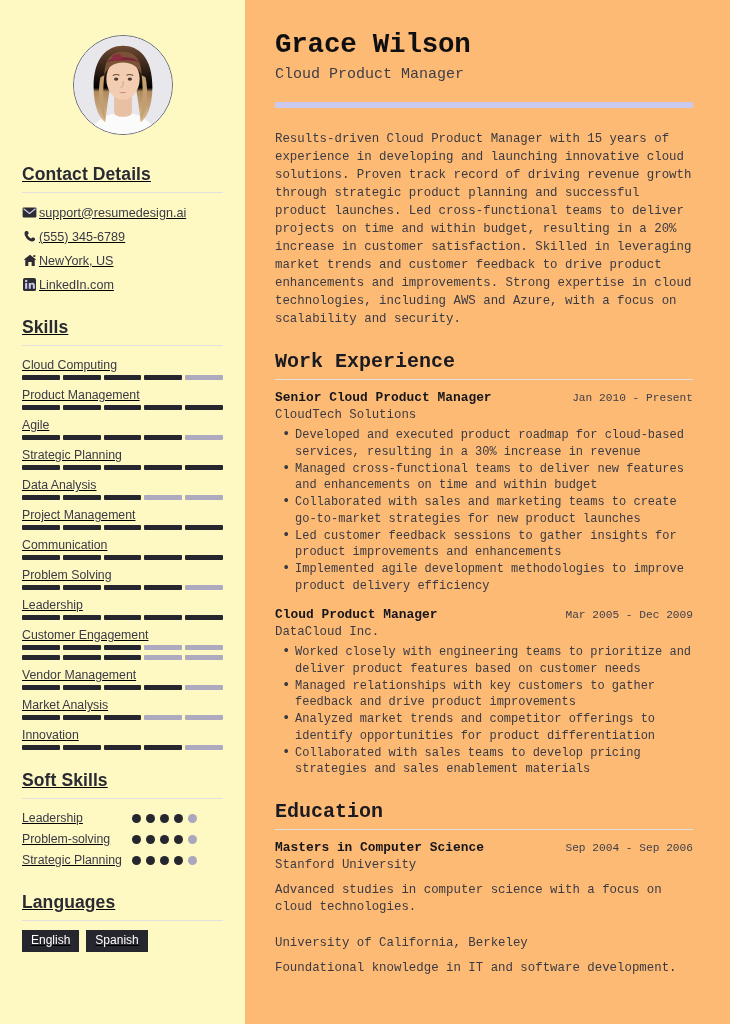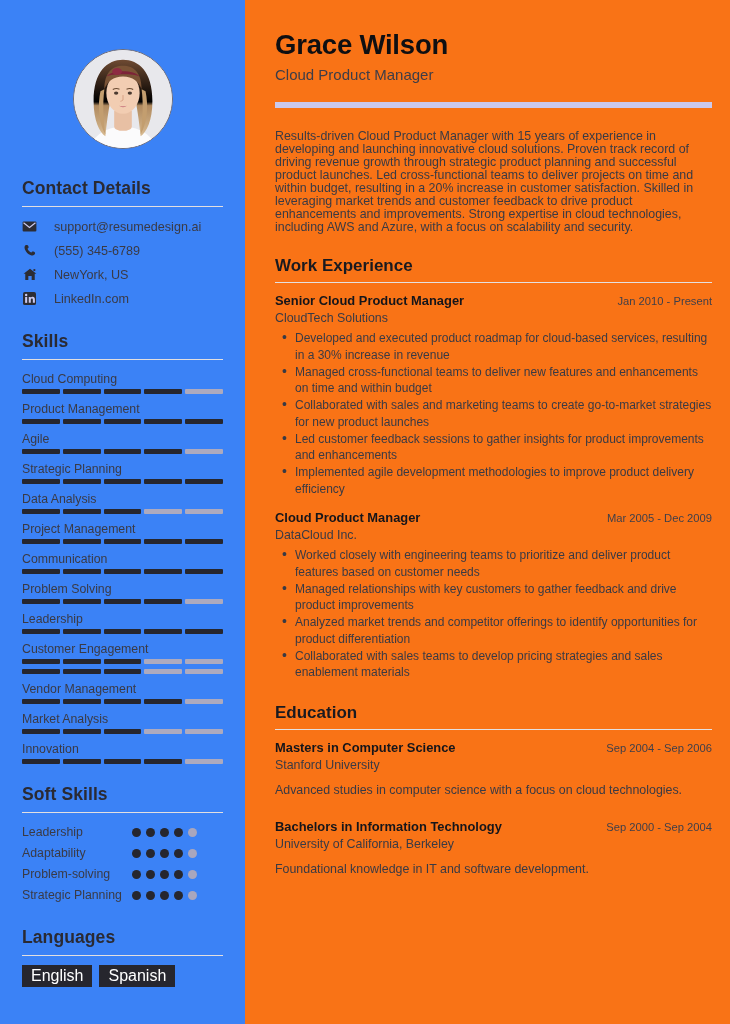--- a/index.html
+++ b/index.html
@@ -8,23 +8,24 @@
     background: #ffffff;
     font-family: "Liberation Sans", sans-serif;
     overflow: hidden;
   }
   .page { position: relative; width: 730px; height: 1024px; display: flex; background:#fff; }
 
   
   .sidebar {
     width: 245px;
     flex: 0 0 245px;
-    background: #3b82f6;
-    padding: 18px 22px;
+    background: #fef9c3;
+    padding: 4px 22px;
     position: relative;
+    text-decoration: underline;
   }
   .avatar-wrap {
     margin: 31px auto 0 auto;
     width: 100px; height: 100px;
     border-radius: 50%;
     border: 1px solid #6b6b7a;
     overflow: hidden;
     background: #e9e9ee;
     position: relative;
   }
@@ -40,21 +41,21 @@
     height: 1px;
     background: #e3dfe0;
     margin-top: 7px;
     margin-bottom: 9px;
   }
   .sec-contact { margin-top: 29px; }
 
   .contact-list { margin-top: 2px; }
   .contact-row {
     display: flex; align-items: center;
-    gap: 17px;
+    gap: 2px;
     height: 21px;
     margin-bottom: 3px;
   }
   .contact-ico {
     width: 15px; height: 15px;
     flex: 0 0 15px;
     display: flex; align-items: center; justify-content: center;
     color: #2c2c34;
   }
   .contact-ico svg { display: block; }
@@ -106,31 +107,32 @@
     border-radius: 50%;
     background: #26262e;
   }
   .dot.off { background: #a9a6bd; }
 
   .sec-lang { margin-top: 22px; }
   .lang-tags { display: flex; gap: 7px; margin-top: 2px; }
   .lang-tag {
     background: #26262e;
     color: #ffffff;
-    font-size: 16px;
+    font-size: 12px;
     padding: 3px 9px 4px 9px;
     border-radius: 0;
     line-height: 15px;
   }
 
   
   .main {
     flex: 1 1 auto;
-    padding: 28px 18px 0 30px;
-    background: #f97316;
+    padding: 28px 37px 0 30px;
+    background: #fdba74;
+    font-family: Liberation Mono, monospace;
   }
   .name {
     font-size: 27.5px;
     font-weight: bold;
     color: #0f0f12;
     letter-spacing: -0.2px;
     line-height: 34px;
   }
   .role {
     font-size: 15px;
@@ -138,28 +140,28 @@
     margin-top: 3px;
     line-height: 20px;
   }
   .accent-bar {
     height: 6px;
     background: #cbc9ed;
     margin-top: 17px;
   }
   .summary {
     font-size: 12.4px;
-    line-height: 13px;
+    line-height: 18px;
     color: #3a3a44;
     margin-top: 22px;
     text-align: left;
   }
 
   .sec-title {
-    font-size: 17px;
+    font-size: 20px;
     font-weight: bold;
     color: #1a1a20;
     margin-top: 22px;
   }
   .sec-rule {
     height: 1px;
     background: #e4e0e1;
     margin-top: 6px;
     margin-bottom: 9px;
   }
@@ -467,30 +469,20 @@
             <div class="soft-name">Leadership</div>
             <div class="dots">
               <span class="dot"></span>
               <span class="dot"></span>
               <span class="dot"></span>
               <span class="dot"></span>
               <span class="dot off"></span>
             </div>
           </div>
           <div class="soft-item">
-            <div class="soft-name">Adaptability</div>
-            <div class="dots">
-              <span class="dot"></span>
-              <span class="dot"></span>
-              <span class="dot"></span>
-              <span class="dot"></span>
-              <span class="dot off"></span>
-            </div>
-          </div>
-          <div class="soft-item">
             <div class="soft-name">Problem-solving</div>
             <div class="dots">
               <span class="dot"></span>
               <span class="dot"></span>
               <span class="dot"></span>
               <span class="dot"></span>
               <span class="dot off"></span>
             </div>
           </div>
           <div class="soft-item">
@@ -562,23 +554,19 @@
     <div id="edu-list">
         <div class="edu-entry">
           <div class="entry-head">
             <div class="entry-title">Masters in Computer Science</div>
             <div class="entry-date">Sep 2004 - Sep 2006</div>
           </div>
           <div class="entry-sub">Stanford University</div>
           <div class="edu-desc">Advanced studies in computer science with a focus on cloud technologies.</div>
         </div>
         <div class="edu-entry">
-          <div class="entry-head">
-            <div class="entry-title">Bachelors in Information Technology</div>
-            <div class="entry-date">Sep 2000 - Sep 2004</div>
-          </div>
           <div class="entry-sub">University of California, Berkeley</div>
           <div class="edu-desc">Foundational knowledge in IT and software development.</div>
         </div>
       </div>
 
   </main>
 </div>
 
 </body></html>

